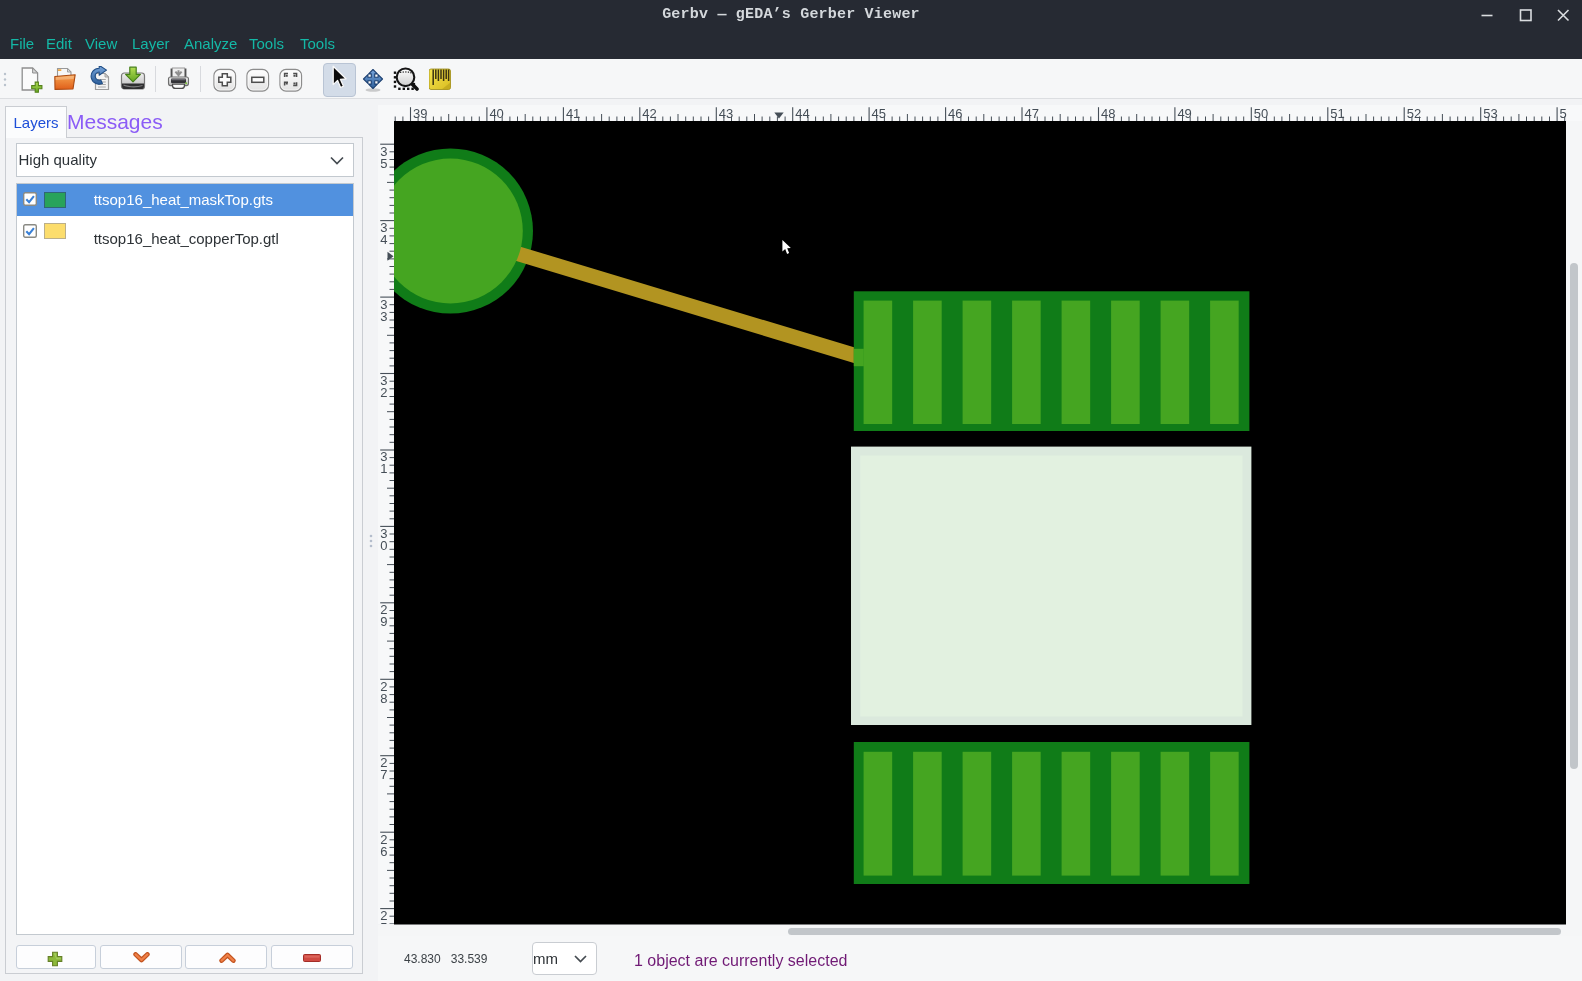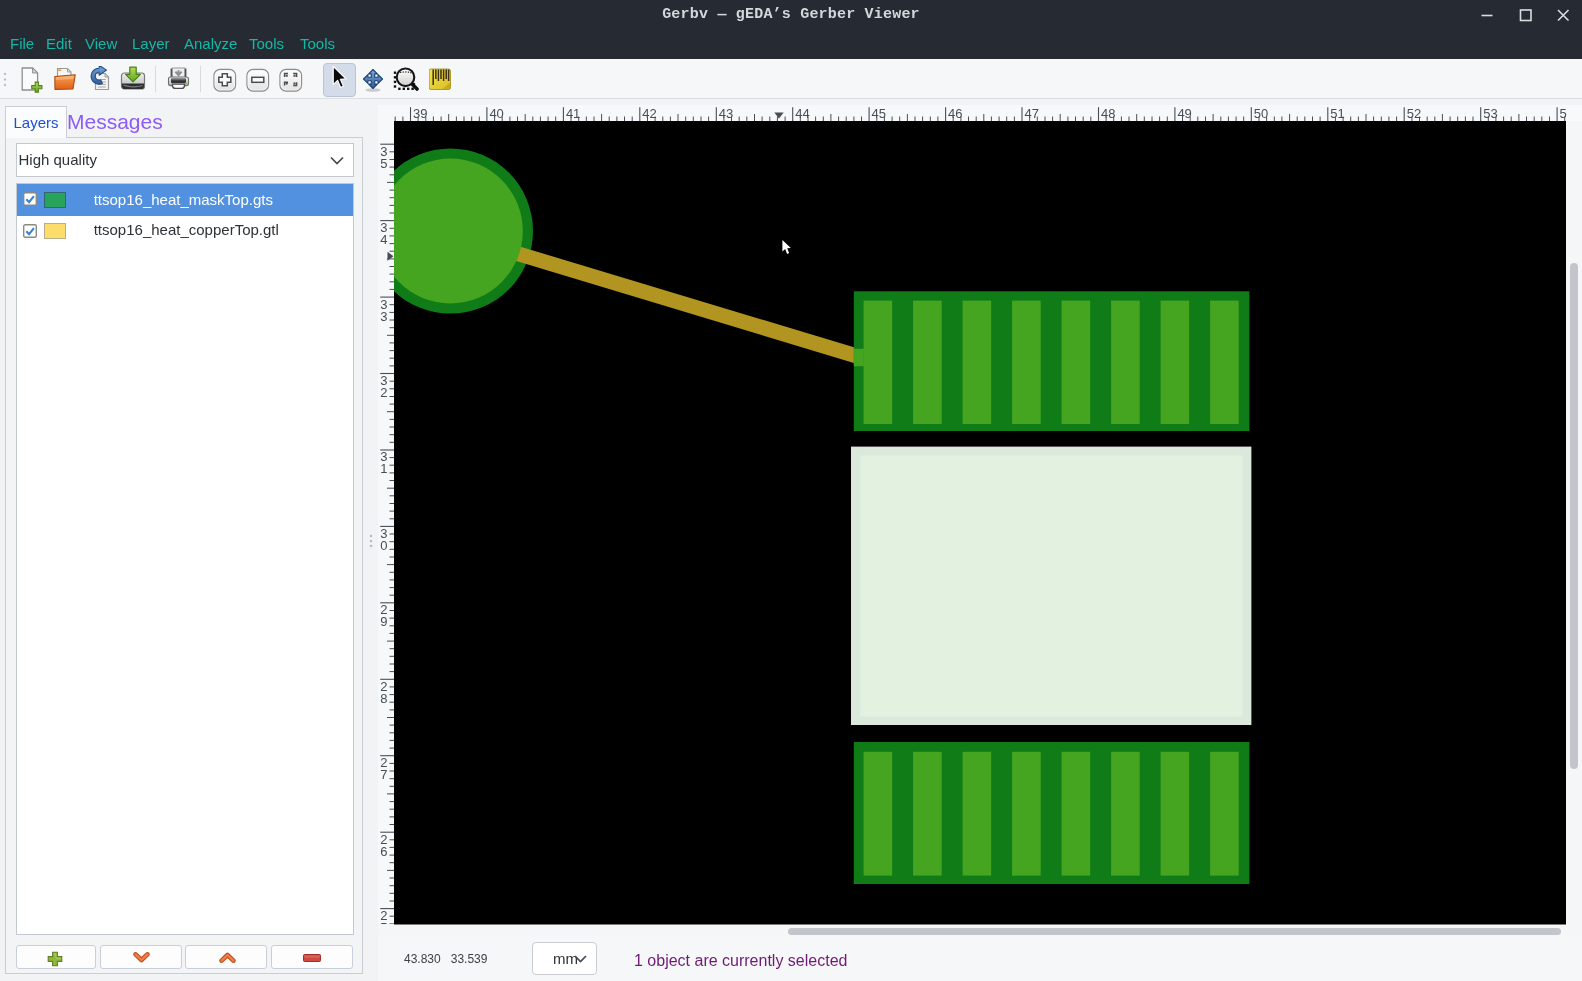--- a/index.html
+++ b/index.html
@@ -182,21 +182,21 @@
     <rect x="0.7" y="0.7" width="12.6" height="12.6" rx="1.5" fill="#fff" stroke="#8a8a84" stroke-width="1.4"></rect>
     <path d="M3.3 7.2 l2.8 3 4.8-6" fill="none" stroke="#3a80d6" stroke-width="2.1"></path>
   </svg>
 <svg class="abs" style="left:22.5px;top:223.9px" width="15" height="15">
     <rect x="0.7" y="0.7" width="12.6" height="12.6" rx="1.5" fill="#fff" stroke="#8a8a84" stroke-width="1.4"></rect>
     <path d="M3.3 7.2 l2.8 3 4.8-6" fill="none" stroke="#3a80d6" stroke-width="2.1"></path>
   </svg>
 <div class="abs" style="left:45.2px;top:192.8px;width:20px;height:14px;background:#28a35b;outline:1px solid rgba(20,70,30,.55)"></div>
 <div class="abs" style="left:45.2px;top:224.4px;width:20px;height:14px;background:#fcdd6c;outline:1px solid rgba(120,95,20,.5)"></div>
 <div class="abs" style="left:93.7px;top:184px;height:33px;line-height:31.6px;font-size:15px;color:#fff">ttsop16_heat_maskTop.gts</div>
-<div class="abs" style="left:93.7px;top:214px;height:31.6px;line-height:31.6px;font-size:15px;color:#2d3236">ttsop16_heat_copperTop.gtl</div>
+<div class="abs" style="left:93.7px;top:223px;height:31.6px;line-height:31.6px;font-size:15px;color:#2d3236">ttsop16_heat_copperTop.gtl</div>
 <div class="abs" style="left:15.6px;top:945px;width:80.5px;height:23.5px;background:#fdfdfe;border:1px solid #c7cfda;border-radius:3px"></div>
 <div class="abs" style="left:99.7px;top:945px;width:82px;height:23.5px;background:#fdfdfe;border:1px solid #c7cfda;border-radius:3px"></div>
 <div class="abs" style="left:185.4px;top:945px;width:82px;height:23.5px;background:#fdfdfe;border:1px solid #c7cfda;border-radius:3px"></div>
 <div class="abs" style="left:271.0px;top:945px;width:81.6px;height:23.5px;background:#fdfdfe;border:1px solid #c7cfda;border-radius:3px"></div>
 <svg class="abs" style="left:46.5px;top:951px" width="16" height="16" viewBox="0 0 16 16">
 <path d="M5.6 1.2 h4.8 v4.4 h4.4 v4.8 h-4.4 v4.4 h-4.8 v-4.4 h-4.4 v-4.8 h4.4 z" fill="#8cb93a" stroke="#647f27" stroke-width="1.1"></path>
 <path d="M6.6 2.2 h2.8 v4.4 h4.4 v1.6 h-4.4 z" fill="#a8cf62" opacity=".8"></path>
   </svg>
 <svg class="abs" style="left:132.5px;top:951.5px" width="17" height="12" viewBox="0 0 17 12">
 <path d="M2.6 2.4 l5.9 5.6 5.9-5.6" fill="none" stroke="#c2531f" stroke-width="4.6" stroke-linecap="round" stroke-linejoin="round"></path>
@@ -555,16 +555,16 @@
     <path d="M388.4 119.0 l0 11.6 l2.8 -2.6 l1.9 4.9 l2 -0.8 l-1.9 -4.9 l3.6 -0.3 z" fill="#fff"></path>
   </svg>
 <div class="abs" style="left:1567px;top:105px;width:15px;height:16px;background:#f8f9fa"></div>
 <div class="abs" style="left:1566px;top:121px;width:16px;height:803.5px;background:#f5f6f7"></div>
 <div class="abs" style="left:1569.5px;top:263px;width:8px;height:506px;background:#c2c6ca;border-radius:4px"></div>
 <div class="abs" style="left:378px;top:924.5px;width:1204px;height:11px;background:#f5f6f7"></div>
 <div class="abs" style="left:788px;top:928.2px;width:773px;height:7px;background:#c2c6ca;border-radius:3.5px"></div>
 
 <div class="abs" style="left:378px;top:935.5px;width:1204px;height:45.5px;background:#f6f7f8"></div>
 <div class="abs" style="left:404px;top:952px;font-size:12px;color:#3c4247">43.830&nbsp;&nbsp;&nbsp;33.539</div>
-<div class="abs" style="left:532px;top:941.6px;width:64.6px;height:33.4px;background:#fff;border:1px solid #c9cdd2;border-radius:4px;font-size:15px;color:#2d3236;line-height:31px;padding-left:20px">mm</div>
+<div class="abs" style="left:532px;top:941.6px;width:64.6px;height:33.4px;background:#fff;border:1px solid #c9cdd2;border-radius:4px;font-size:15px;color:#2d3236;line-height:31px;padding-left:0">mm</div>
 <svg class="abs" style="left:571px;top:950px" width="18" height="16">
     <path d="M4 6 l5.5 5.5 5.5-5.5" fill="none" stroke="#454b51" stroke-width="1.7"></path>
   </svg>
 <div class="abs" style="left:634px;top:952px;font-size:16px;color:#701a75">1 object are currently selected</div>
 </body></html>

